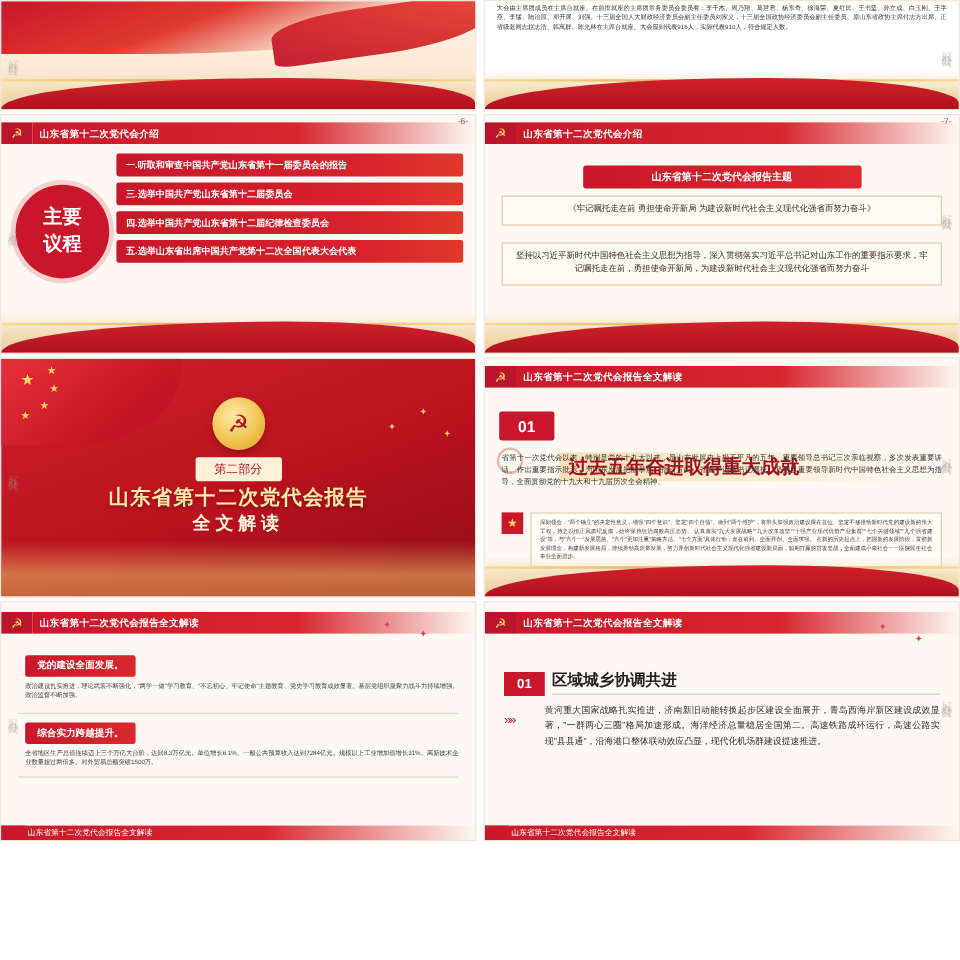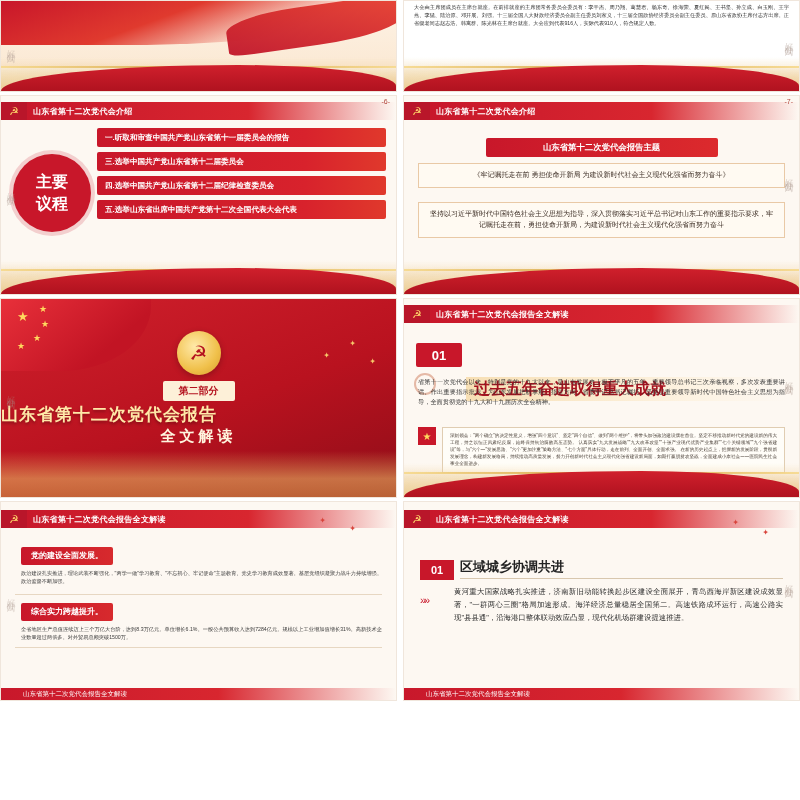--- a/index.html
+++ b/index.html
@@ -158,27 +158,27 @@
     position: absolute; left: 50%; top: 32px; transform: translateX(-50%);
     width: 44px; height: 44px; border-radius: 50%;
     background: radial-gradient(circle at 40% 35%, #ffe9a8, #f0c04a 60%, #d39b2c 100%);
     display: flex; align-items: center; justify-content: center;
     color: #b4121f; font-size: 20px;
     box-shadow: 0 2px 6px rgba(0,0,0,.25);
   }
   .cover .part-label {
     position: absolute; left: 50%; top: 82px; transform: translateX(-50%);
     background: #fdf0d8; color: #b4121f;
-    font-size: 10px; font-weight: bold;
+    font-size: 10px; font-weight: normal;
     padding: 3px 16px; border-radius: 2px;
     white-space: nowrap;
   }
   .cover .t1 {
     position: absolute; left: 0; right: 0; top: 104px;
-    text-align: left; color: #ffe9a8;
+    text-align: center; color: #ffe9a8;
     font-size: 17px; font-weight: bold; letter-spacing: 1px;
     text-shadow: 0 2px 3px rgba(0,0,0,.3);
   }
   .cover .t2 {
     position: absolute; left: 0; right: 0; top: 128px;
     text-align: center; color: #fff6df;
     font-size: 15px; font-weight: bold; letter-spacing: 4px;
   }
   .cover .mountain2 {
     position: absolute; left:0; right:0; bottom: 0; height: 46px;

